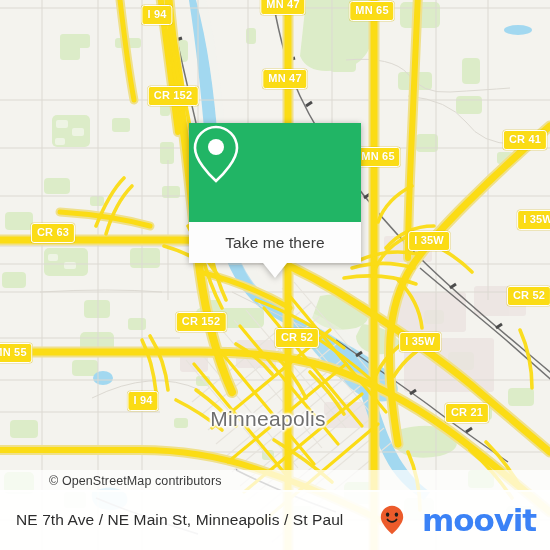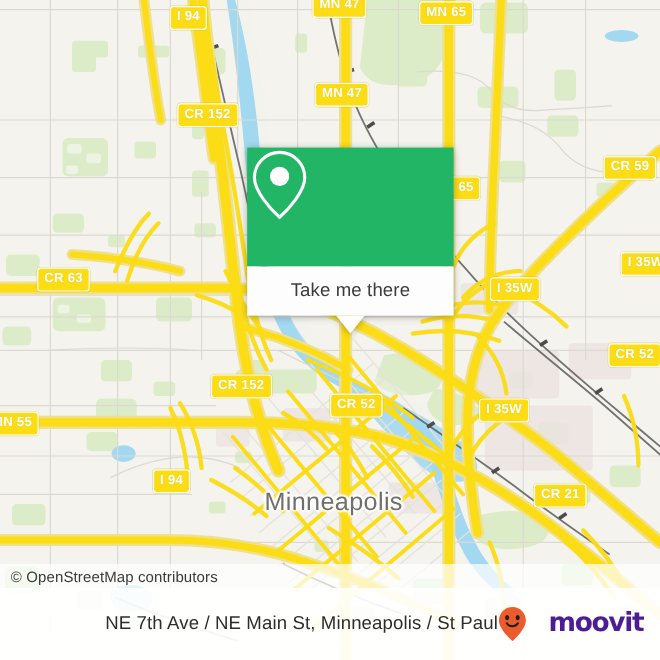--- a/index.html
+++ b/index.html
@@ -47,21 +47,21 @@
     text-shadow:
       -2px 0 2px #fff, 2px 0 2px #fff, 0 -2px 2px #fff, 0 2px 2px #fff,
       -1px -1px 2px #fff, 1px 1px 2px #fff, -1px 1px 2px #fff, 1px -1px 2px #fff;
     z-index:18;
     white-space:nowrap;
   }
 
   
   #popup{
     position:absolute;
-    left:206px;top:123px;width:172px;
+    left:189px;top:123px;width:172px;
     z-index:40;
     filter:drop-shadow(0 1px 3px rgba(0,0,0,.30));
     cursor:pointer;
   }
   #popup-image{
     height:99px;background:#21b565;
     display:flex;align-items:center;justify-content:center;
   }
   #popup-label{
     background:#fdfdfd;height:41px;
@@ -78,41 +78,41 @@
 
   
   #attribution{
     position:absolute;left:0;bottom:58px;
     width:100%;height:22px;
     background:rgba(255,255,255,.72);
     display:flex;align-items:center;
     z-index:30;
   }
   #attribution span{
-    font-size:12.5px;color:#3a3a3a;padding-left:9px;letter-spacing:.1px;
+    font-size:12.5px;color:#3a3a3a;padding-left:9px;letter-spacing:.1px;margin-left:40px;
   }
 
   
   #footer{
     position:absolute;left:0;bottom:0;width:550px;height:60px;
     background:rgba(255,255,255,.935);
-    display:flex;align-items:center;justify-content:flex-end;
+    display:flex;align-items:center;justify-content:space-between;
     z-index:35;overflow:hidden;
   }
   #footer-title{
     font-size:15.5px;color:#2d2d2d;padding-left:16px;
     letter-spacing:.1px;white-space:nowrap;position:relative;z-index:2;
   }
   #brand{
     display:flex;align-items:center;padding-right:14px;
     position:relative;z-index:2;
   }
   #brand-mark{width:24px;height:30px;display:block;}
   #brand-text{
-    font-size:22px;color:#4c1d95;font-weight:bold;
+    font-size:31px;color:#3b82f6;font-weight:bold;
     letter-spacing:-1.1px;margin-left:18px;line-height:1;
     font-family:"DejaVu Sans","Liberation Sans",sans-serif;
   }
 </style>
 </head>
 <body>
 
 <div id="app">
 
   <div id="map">
@@ -388,34 +388,34 @@
         </g>
 
       </g>
     </svg>
 
     <div class="shield" style="left:157px;top:15px">I 94</div>
     <div class="shield" style="left:283px;top:5px">MN 47</div>
     <div class="shield" style="left:372px;top:11px">MN 65</div>
     <div class="shield" style="left:285px;top:79px">MN 47</div>
     <div class="shield" style="left:173px;top:96px">CR 152</div>
-    <div class="shield" style="left:525px;top:140px">CR 59</div>
+    <div class="shield" style="left:525px;top:140px">CR 41</div>
     <div class="shield" style="left:378px;top:157px">MN 65</div>
     <div class="shield" style="left:538px;top:220px">I 35W</div>
     <div class="shield" style="left:53px;top:233px">CR 63</div>
     <div class="shield" style="left:429px;top:241px">I 35W</div>
     <div class="shield" style="left:529px;top:296px">CR 52</div>
     <div class="shield" style="left:201px;top:322px">CR 152</div>
     <div class="shield" style="left:297px;top:338px">CR 52</div>
     <div class="shield" style="left:420px;top:342px">I 35W</div>
     <div class="shield" style="left:10px;top:353px">MN 55</div>
     <div class="shield" style="left:143px;top:401px">I 94</div>
     <div class="shield" style="left:467px;top:413px">CR 21</div>
 
-    <div class="city-label" style="left:278px;top:419px">Minneapolis</div>
+    <div class="city-label" style="left:268px;top:419px">Minneapolis</div>
 
     <div id="popup">
       <div id="popup-image">
         <svg width="54" height="62" viewBox="0 0 54 62">
           <path d="M27 4 C15.4 4 6 13.4 6 25 C6 36.6 20 52 27 58
                    C34 52 48 36.6 48 25 C48 13.4 38.6 4 27 4 Z" fill="none" stroke="#ffffff" stroke-width="2.6"></path>
           <circle cx="27" cy="24" r="8" fill="#ffffff"></circle>
         </svg>
       </div>
       <div id="popup-label">

